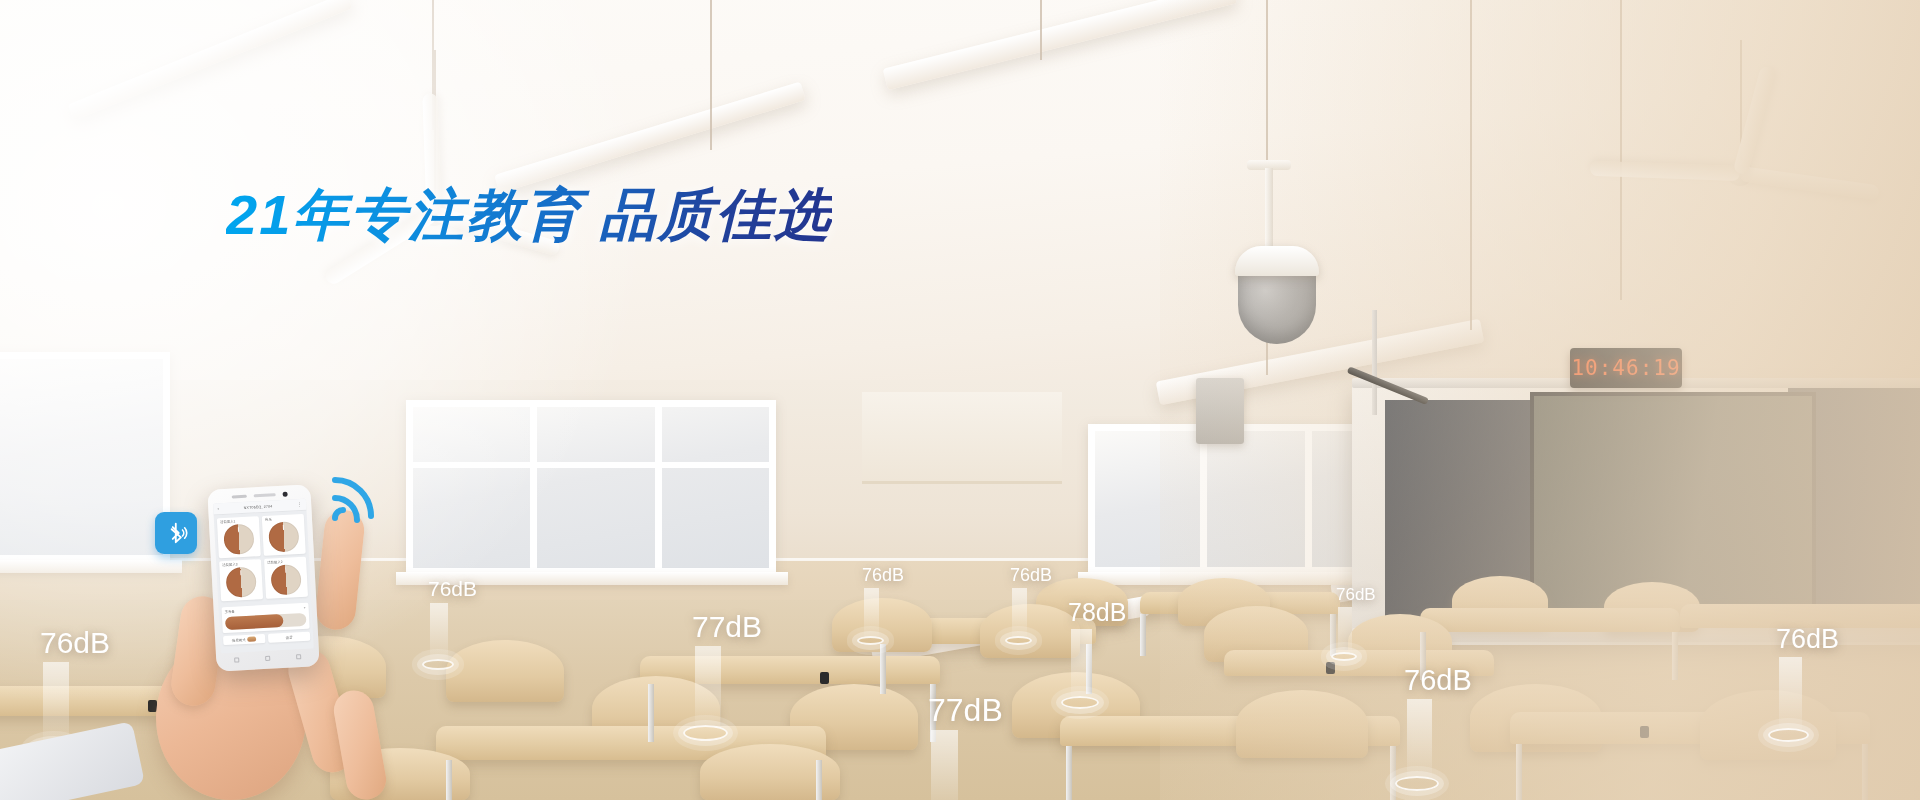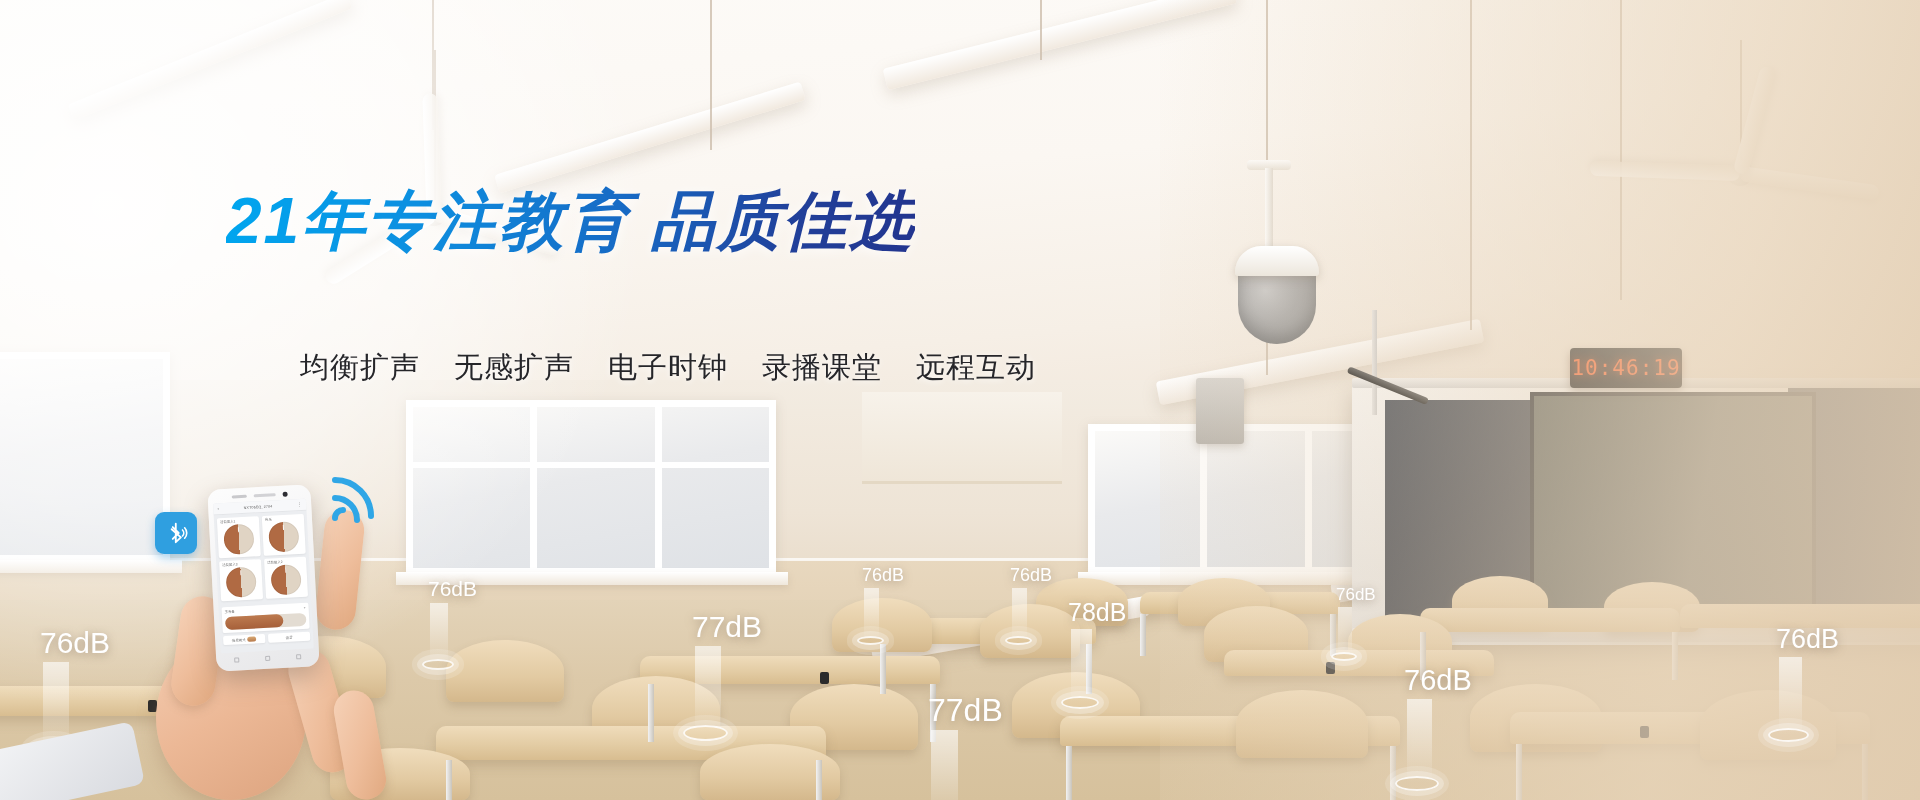--- a/index.html
+++ b/index.html
@@ -115,21 +115,21 @@
   .db { position:absolute; color:#ffffff; font-weight:400; line-height:1;
      text-shadow:0 2px 8px rgba(120,100,80,.55); white-space:nowrap; }
   .beam { position:absolute; width:26px;
      background:linear-gradient(180deg, rgba(255,255,255,.62) 0%, rgba(255,255,255,.18) 70%, rgba(255,255,255,0) 100%); }
   .ripple { position:absolute; border-radius:50%;
      border:2px solid rgba(255,255,255,.85);
      box-shadow:0 0 0 5px rgba(255,255,255,.28), 0 0 0 10px rgba(255,255,255,.16); }
 
   
   .headline { position:absolute; left:226px; top:178px; white-space:nowrap;
-     font-size:64px; font-weight:700; font-style:italic; letter-spacing:2px;
+     font-size:56px; font-weight:700; font-style:italic; letter-spacing:2px;
      background:linear-gradient(95deg,#00a6ef 0%,#0d8fe0 28%,#1769c4 58%,#21409a 82%,#23358f 100%);
      -webkit-background-clip:text; background-clip:text; color:transparent;
      filter:drop-shadow(0 2px 6px rgba(255,255,255,.9)); }
 
   .pill { position:absolute; left:323px; top:282px;
      height:42px; padding:0 30px; border-radius:23px;
      background:linear-gradient(180deg,#23a3e8 0%,#1a96e0 100%);
      box-shadow:0 4px 12px rgba(26,140,215,.4);
      display:flex; align-items:center; justify-content:center; }
   .pill span { color:#fff; font-size:24px; letter-spacing:9px; font-weight:500;
@@ -358,27 +358,20 @@
       <div class="beam" style="left: 1406.9px; top: 699px; width: 25px; height: 84px;"></div>
       <div class="ripple" style="left: 1395.46px; top: 775.5px; width: 44px; height: 15px;"></div>
       <div class="db" style="left: 1776px; top: 626px; font-size: 27px;">76dB</div>
       <div class="beam" style="left: 1778.7px; top: 657px; width: 23px; height: 78px;"></div>
       <div class="ripple" style="left: 1768.04px; top: 728px; width: 41px; height: 14px;"></div>
     </div>
 
   <div class="headline">21年专注教育 品质佳选</div>
 
 
-  <div class="features" id="feature-list">
-      <span>均衡扩声</span>
-      <span>无感扩声</span>
-      <span>电子时钟</span>
-      <span>录播课堂</span>
-      <span>远程互动</span>
-    </div>
 
   <div>
     <div class="cuff" style="left:-10px;top:736px;width:150px;height:64px;transform:rotate(-12deg);"></div>
     <div class="hand" style="left:156px;top:636px;width:150px;height:164px;"></div>
     <div class="finger" style="left:176px;top:596px;width:44px;height:110px;transform:rotate(8deg);"></div>
     <div class="finger" style="left:300px;top:648px;width:42px;height:126px;transform:rotate(-16deg);"></div>
     <div class="finger" style="left:340px;top:690px;width:40px;height:110px;transform:rotate(-10deg);"></div>
     <div class="finger" style="left:320px;top:510px;width:40px;height:120px;transform:rotate(6deg);"></div>
   </div>
 

